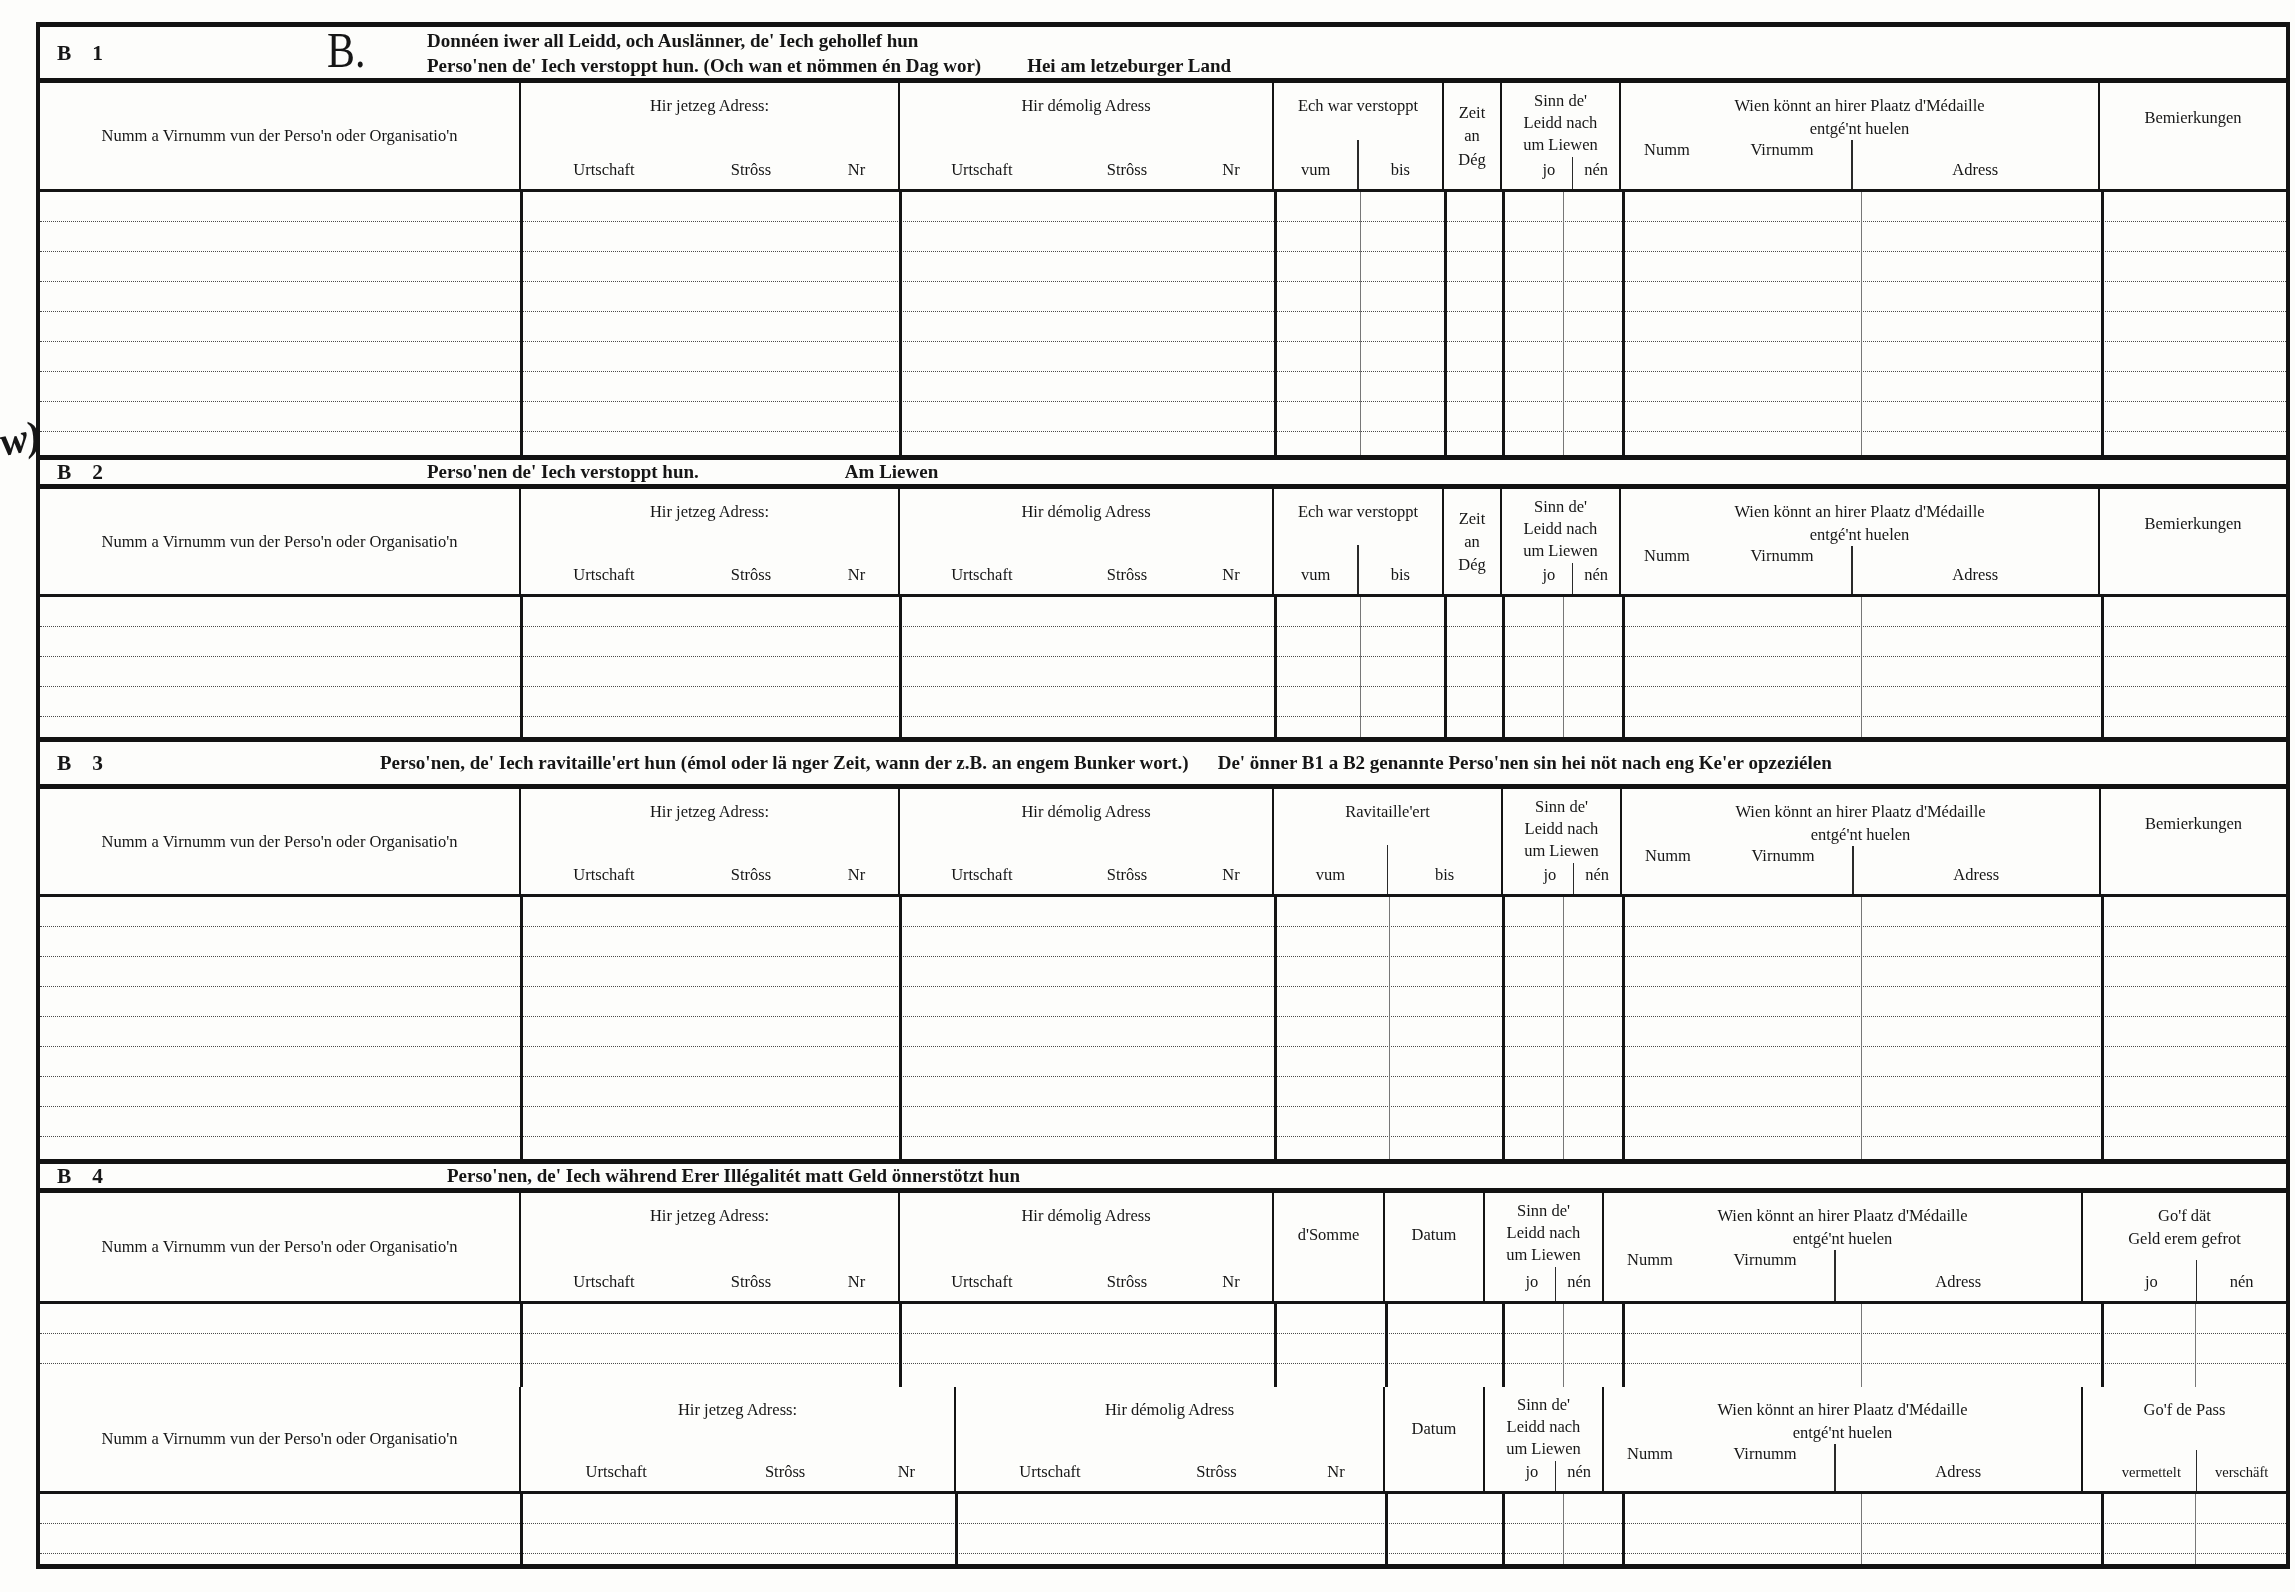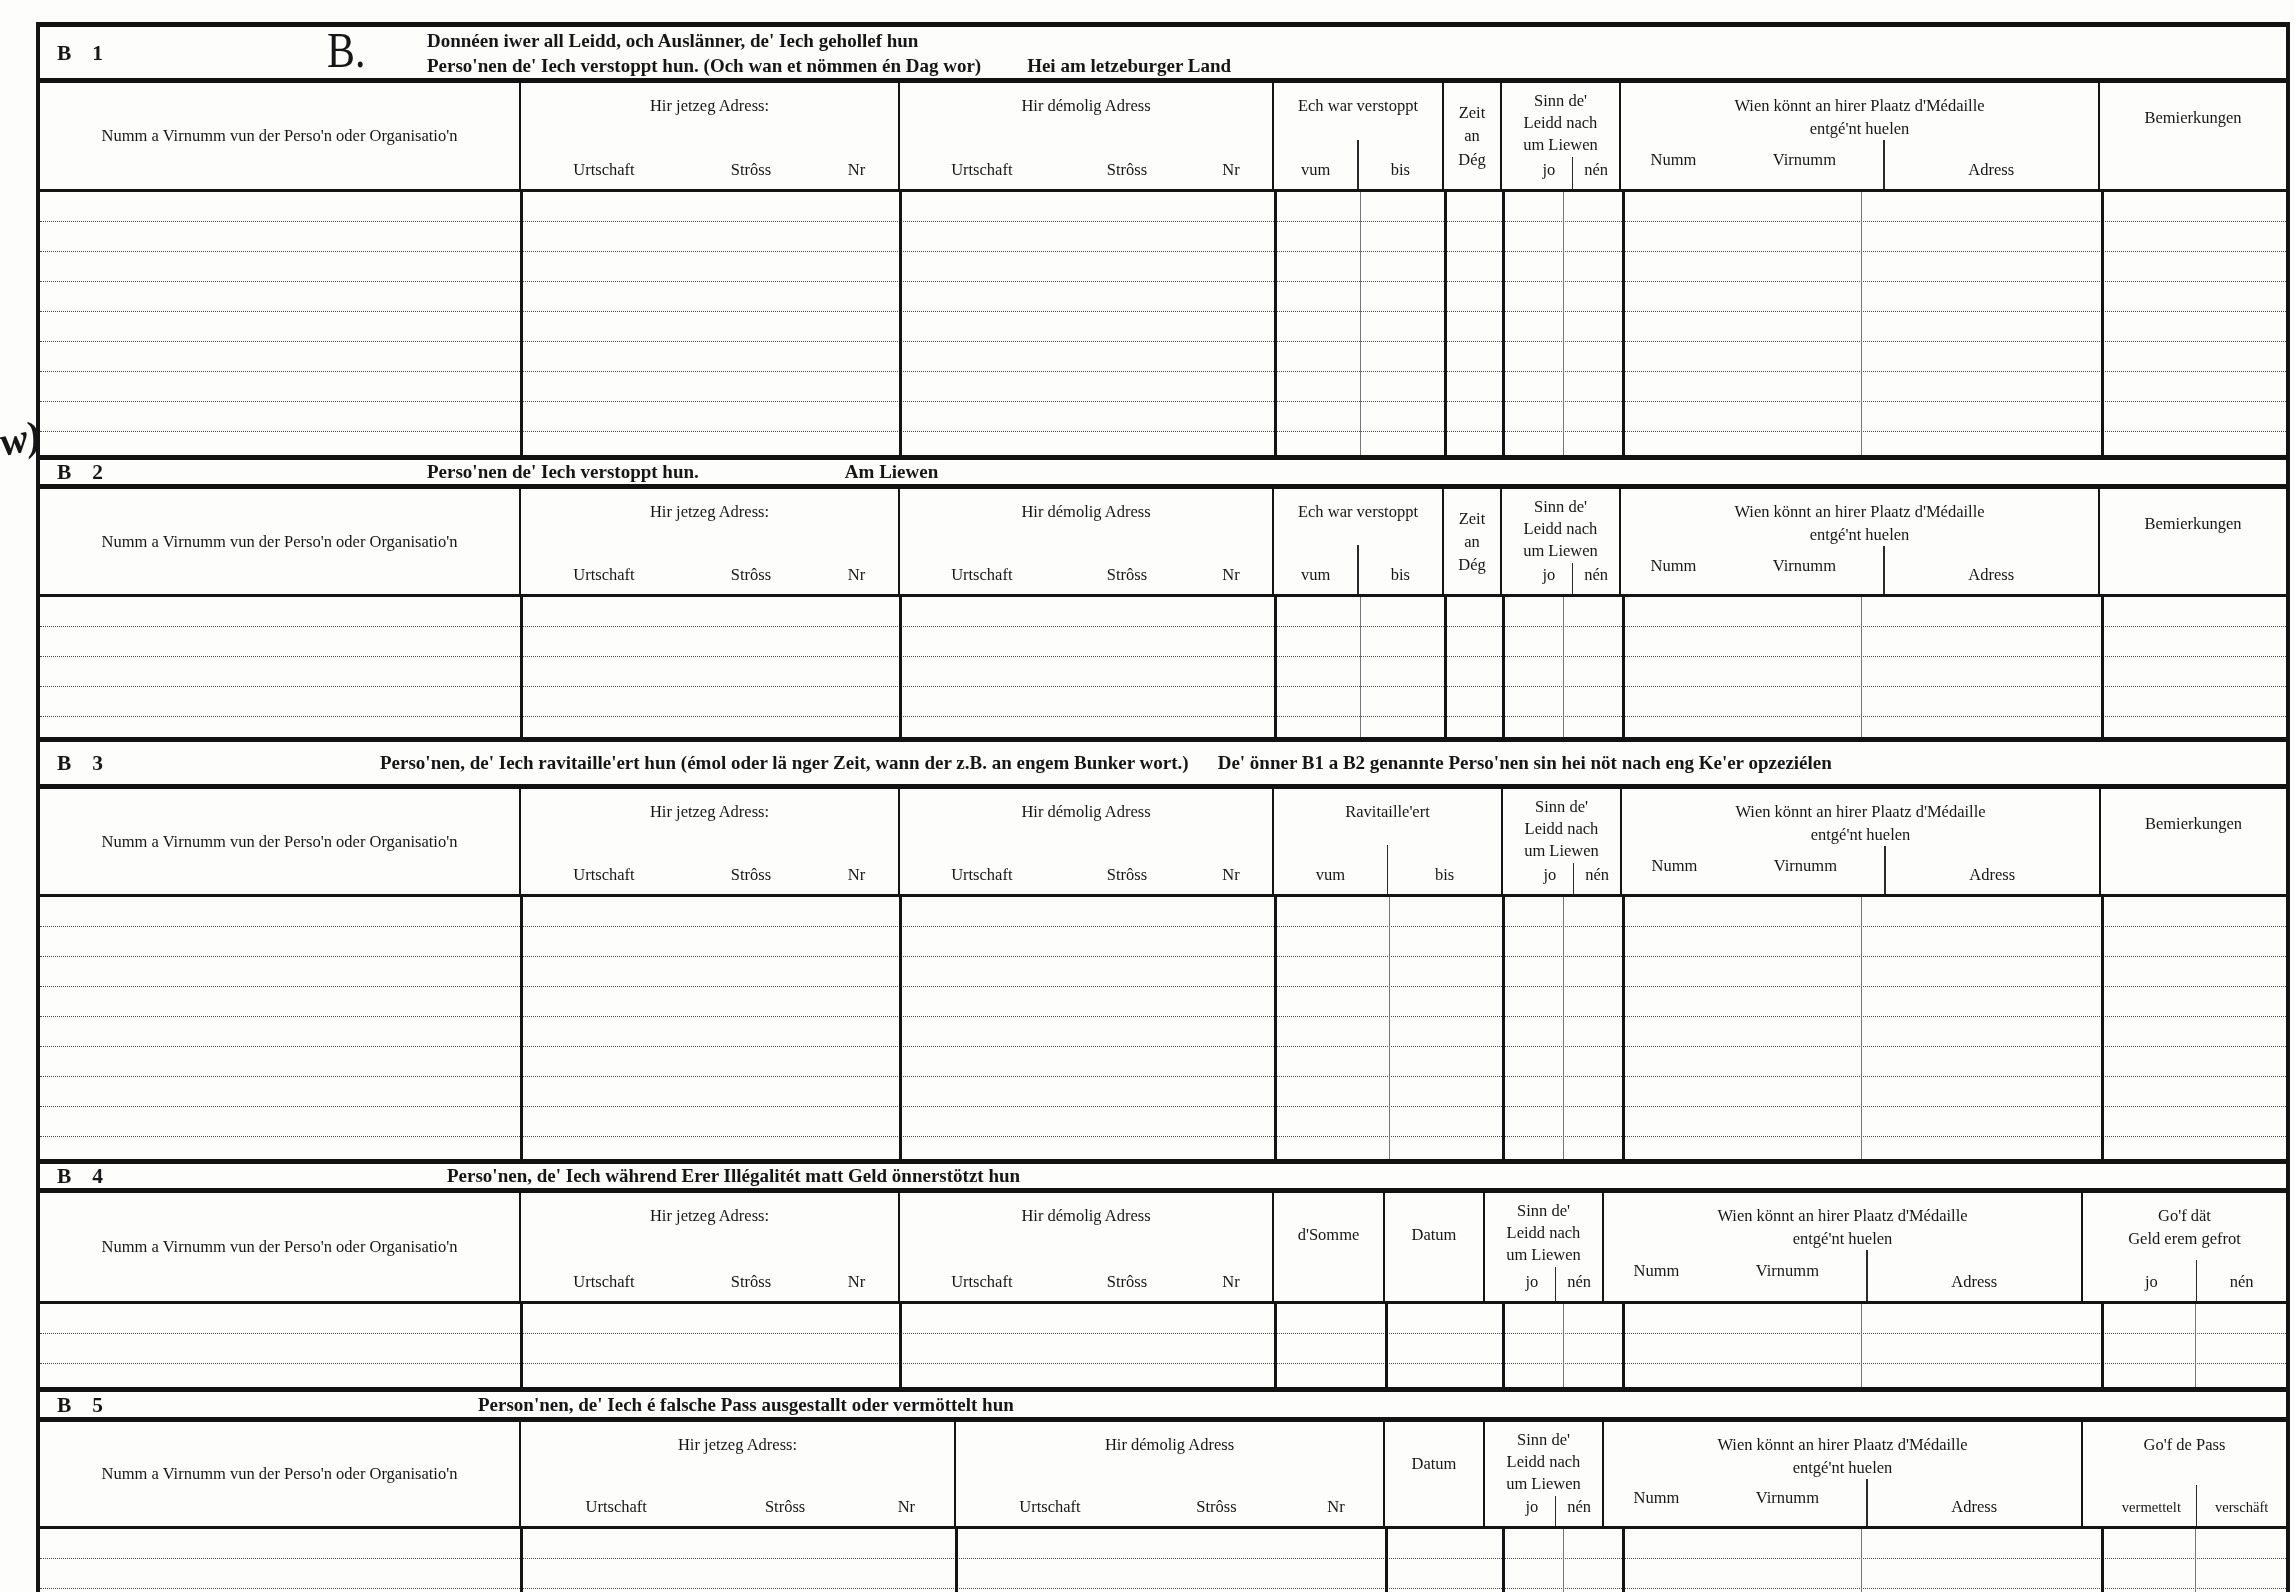--- a/index.html
+++ b/index.html
@@ -38,21 +38,21 @@
   .addr span { text-align:center; }
   .addr span:nth-child(1){ width:44%; }
   .addr span:nth-child(2){ width:34%; }
   .addr span:nth-child(3){ width:22%; }
   .split { display:flex; margin-top:auto; height:49px; }
   .split.h85 { height:41px;padding-left:24px; }
   .split .half { flex:1; display:flex; align-items:flex-end; justify-content:center; padding-bottom:8.8px; }
   .split .vd { width:1.5px; background:#2a2a2a; }
   .split.small .half { font-size:14.6px; padding-bottom:9.7px; }
   .wsub { display:flex; margin-top:auto; height:51px; }
-  .wsub .wl { width:262px; display:flex; align-items:center; padding-bottom:8.8px; }
+  .wsub .wl { width:230px; display:flex; align-items:flex-start; padding-bottom:8.8px; }
   .wsub .wl span:first-child { width:40%; text-align:center; }
   .wsub .wl span:last-child  { width:60%; text-align:center; }
   .wsub .vd { width:1.5px; background:#2a2a2a; }
   .wsub .wr { flex:1; display:flex; align-items:flex-end; justify-content:center; padding-bottom:8.8px; }
   
   .body { position:relative; }
   .vl { position:absolute; top:0; bottom:0; width:2.9px; background:#141414; }
   .vt { position:absolute; top:0; bottom:0; width:1px; background:#777; }
   .row { height:30px; border-bottom:1.5px dotted #4a4a4a; }
   
@@ -434,26 +434,20 @@
         <div class="vl" style="left:2061px"></div>
         <div class="vt" style="left:1523px"></div>
         <div class="vt" style="left:1821px"></div>
         <div class="vt" style="left:2155px"></div>
         <div class="row"></div>
         <div class="row"></div>
       </div>
     </div>
 
     <div class="sec">
-      <div class="band band-b5">
-        <span class="bid">B 5</span>
-        <div class="btitle" style="left:438px">
-          <span>Person'nen, de' Iech é falsche Pass ausgestallt oder vermöttelt hun</span>
-        </div>
-      </div>
       <div class="hdr hdr-b5">
         <div class="col w-numm">
           <div class="ct mid">Numm a Virnumm vun der Perso'n oder Organisatio'n</div>
         </div>
         <div class="col w-adr1b">
           <div class="ct">Hir jetzeg Adress:</div>
           <div class="addr">
             <span>Urtschaft</span>
             <span>Strôss</span>
             <span>Nr</span>

